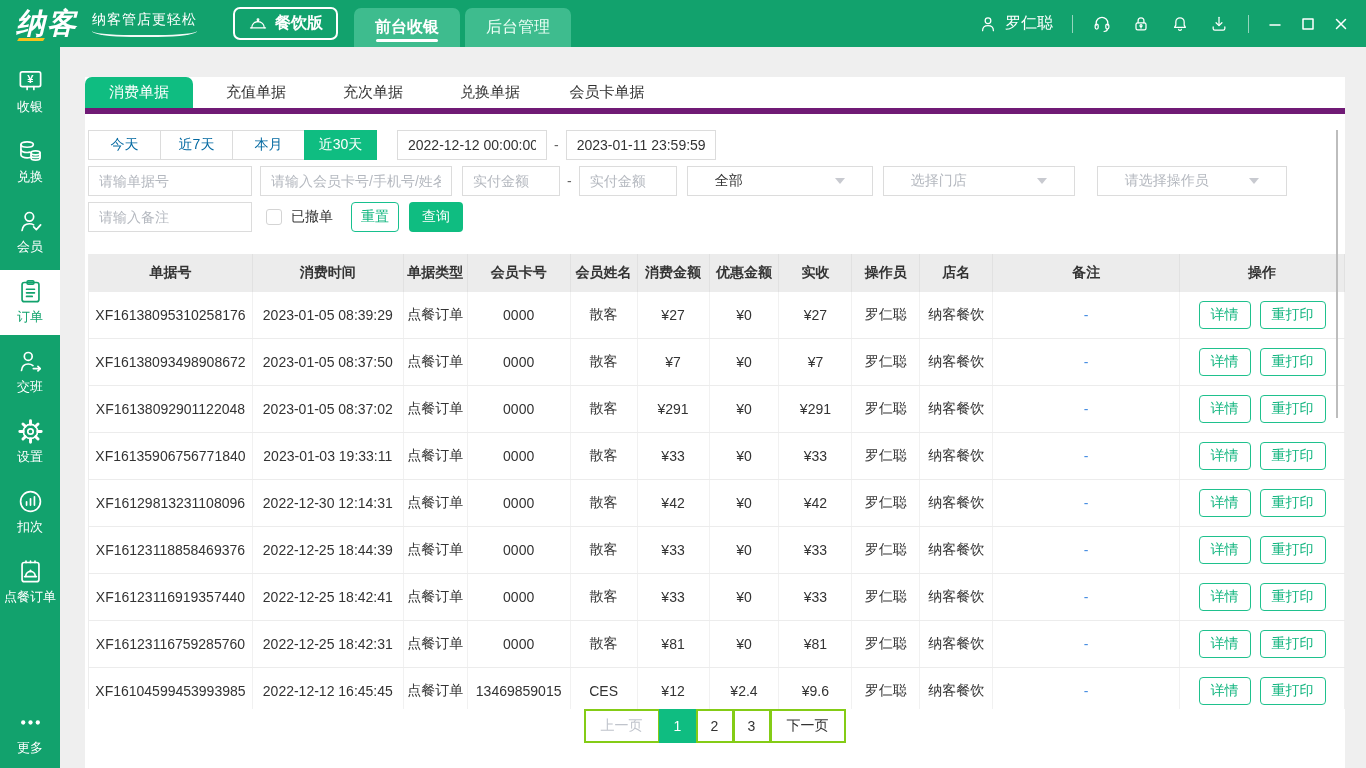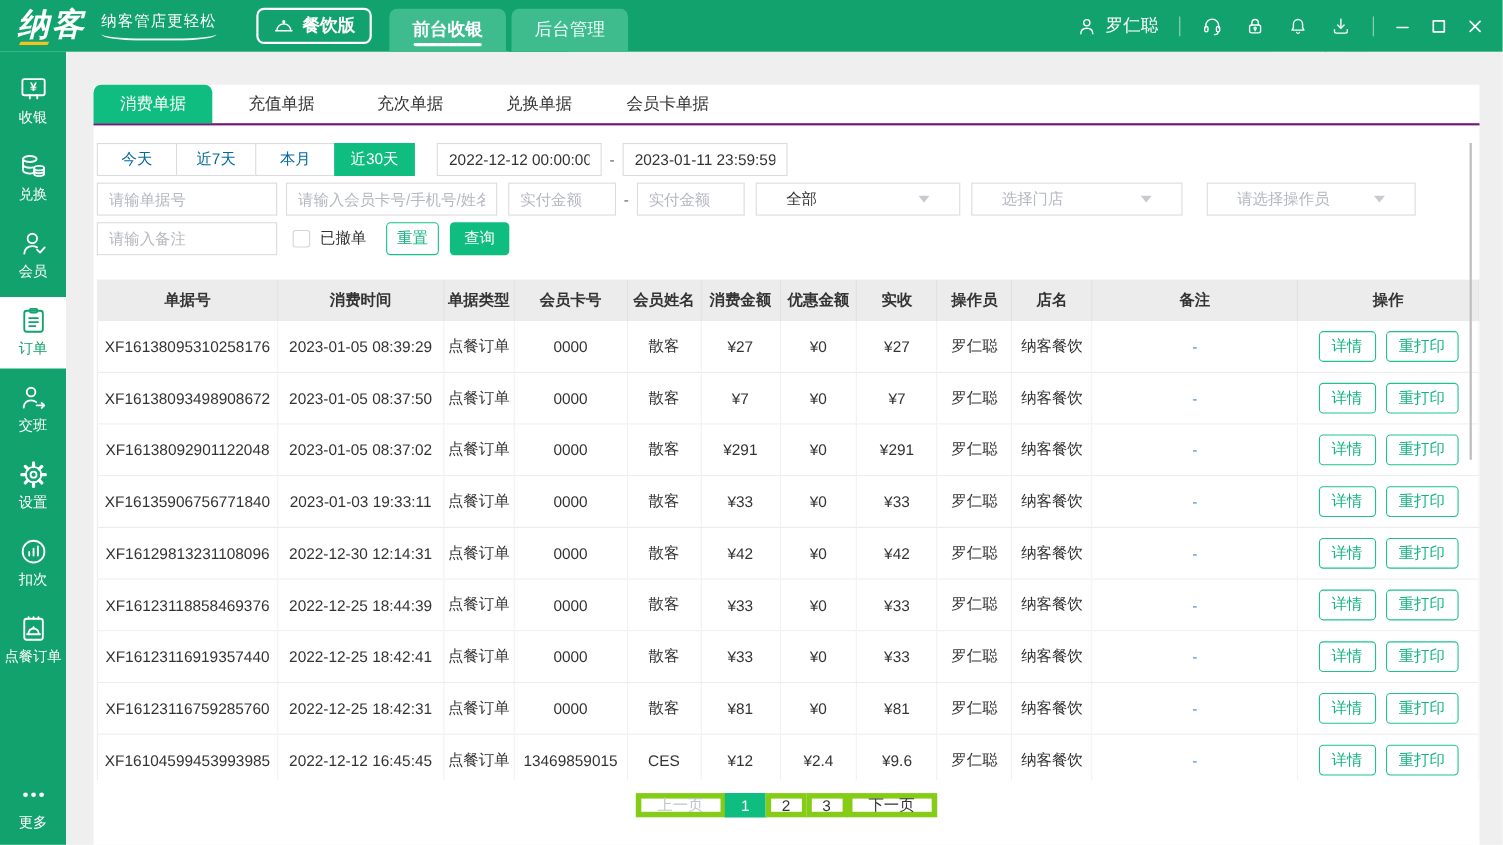--- a/index.html
+++ b/index.html
@@ -40,21 +40,21 @@
                padding:8px 0 9px; margin-bottom:5px; font-size:13px; cursor:pointer; }
   .side-item svg { width:27px; height:27px; stroke:currentColor; fill:none; stroke-width:1.5;
                    stroke-linecap:round; stroke-linejoin:round; }
   .side-item.active { background:#fff; color:#12a26d; }
   .side-more { margin-top:auto; margin-bottom:2px; }
 
   
   .main { position:fixed; left:60px; top:47px; right:0; bottom:0; background:#efefef; }
   .card { position:absolute; left:25px; top:30px; right:21px; bottom:0; background:#fff; }
 
-  .doc-tabs { display:flex; height:37px; border-bottom:2px solid #701a75;text-align:center; }
+  .doc-tabs { display:flex; height:37px; border-bottom:6px solid #701a75;text-align:center; }
   .doc-tab { width:108px; display:flex; align-items:center; justify-content:center;
              font-size:15px; color:#333; cursor:pointer; margin-right:9px; }
   .doc-tab.active { background:#0fbd81; color:#fff; border-radius:7px 7px 0 0; }
 
   .filters { padding:16px 0 0 3px; }
   .f-row { display:flex; align-items:center; margin-bottom:6px; }
   .preset-btn { width:73px; height:30px; background:#fff; border:1px solid #dcdcdc;
                 color:#0369a1; font-size:14px; margin-left:-1px; cursor:pointer; }
   .preset-btn:first-child { margin-left:0; }
   .preset-btn.active { background:#0fbd81; border-color:#0fbd81; color:#fff; }
@@ -96,21 +96,21 @@
   .t-header > div:nth-child(10),.t-row > div:nth-child(10){ width:73px;  }
   .t-header > div:nth-child(11),.t-row > div:nth-child(11){ width:187px; }
   .t-header > div:nth-child(12),.t-row > div:nth-child(12){ width:165px; }
   .cell-remark { color:#4a8fe2 !important; }
   .mini-btn { height:28px; padding:0 11px; background:#fff; border:1px solid #1fc18d;
               border-radius:4px; color:#12b57f; font-size:14px; cursor:pointer; }
   .actions-gap { display:flex; gap:9px; }
 
   
   .pagination { position:absolute; left:0; right:0; bottom:25px; display:flex; justify-content:center; }
-  .page-btn { min-width:38px; height:22px; background:#fff; border:5px solid #84cc16;
+  .page-btn { min-width:38px; height:34px; background:#fff; border:2px solid #84cc16;
               color:#333; font-size:14px; margin-left:-1px; display:flex; align-items:center;
               justify-content:center; padding:0 9px; cursor:pointer; }
   .page-btn.prevnext { padding:0 15px; }
   .page-btn.disabled { color:#c0c4cc; cursor:default; }
   .page-btn.active { background:#0fbd81; border-color:#0fbd81; color:#fff; }
 
   .scroll-thumb { position:absolute; right:7px; top:53px; width:2px; height:288px; background:#bdbdbd; }
 </style>
 </head>
 <body>

